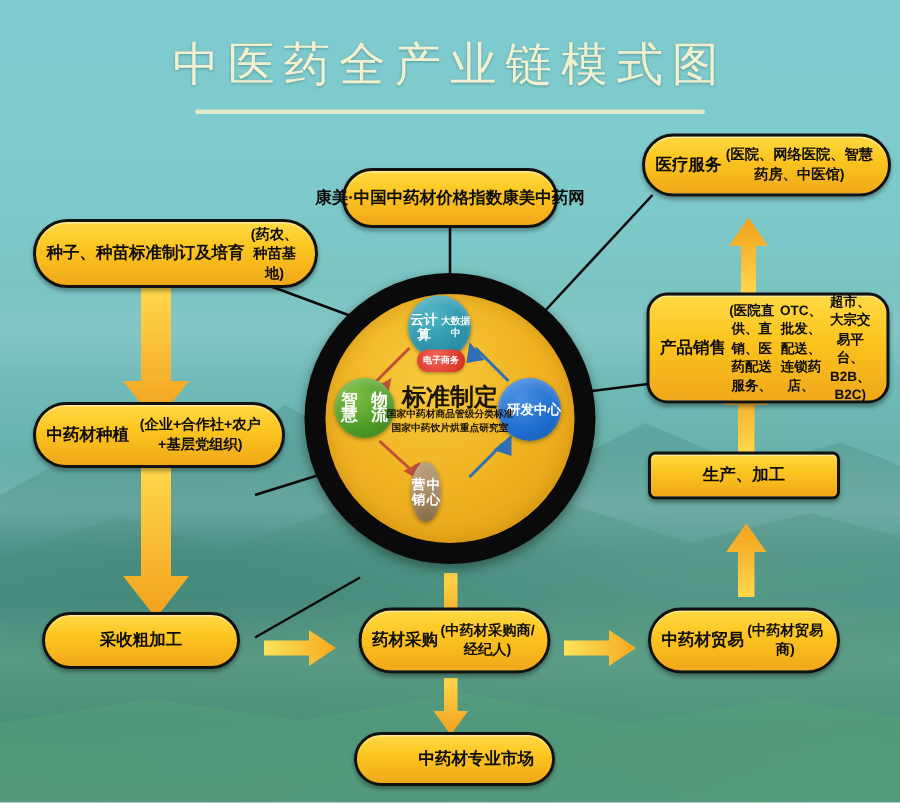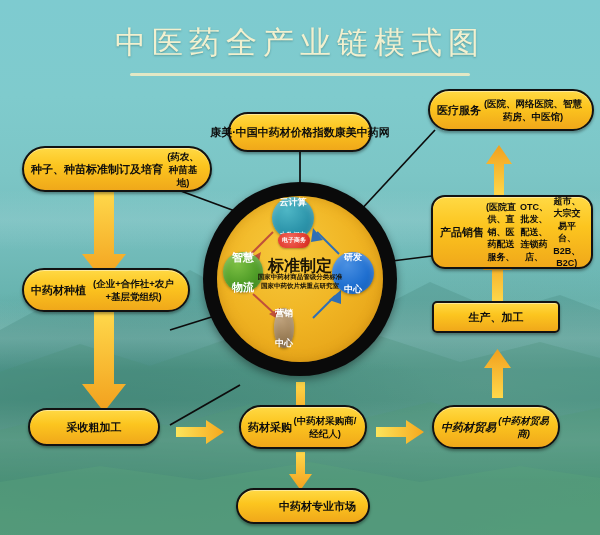--- a/index.html
+++ b/index.html
@@ -67,21 +67,21 @@
     background:#0a0a0a;
     box-shadow:0 3px 8px rgba(0,0,0,.4);
   }
   #hub-inner{
     position:absolute;left:14px;top:14px;width:166px;height:166px;border-radius:50%;
     background:radial-gradient(circle at 42% 34%, #f7c93c 0%, #f0b423 48%, #e09a12 100%);
     box-shadow:inset 0 0 12px rgba(160,100,0,.35);
   }
   .sat{
     position:absolute;border-radius:50%;
-    display:flex;flex-direction:column;align-items:center;justify-content:space-between;
+    display:flex;flex-direction:row;align-items:center;justify-content:flex-end;
     color:#fff;font-weight:bold;text-align:center;line-height:10px;
     box-shadow:0 1px 3px rgba(0,0,0,.35), inset 0 3px 6px rgba(255,255,255,.25);
   }
   #sat-cloud{left:55px;top:1px;width:42px;height:42px;
     background:radial-gradient(circle at 36% 30%,#4fb7c6 0%,#2d95ab 55%,#1f7e95 100%);font-size:9px;}
   #sat-cloud .s2{font-size:6.5px;line-height:8px;margin-top:1px;opacity:.95;}
   #sat-ecom{position:absolute;left:61px;top:37px;width:32px;height:15px;border-radius:8px;
     background:radial-gradient(circle at 40% 30%,#f2655a 0%,#e0392c 70%,#c32b21 100%);
     color:#fff;font-size:6px;font-weight:bold;display:flex;align-items:center;justify-content:center;
     box-shadow:0 1px 2px rgba(0,0,0,.3);z-index:3;}
@@ -271,21 +271,21 @@
 
   <div class="node" style="left:28px;top:408px;width:132px;height:38px;border-radius:19px;">
     <div class="n-title">采收粗加工</div>
   </div>
 
   <div class="node" style="left:239px;top:405px;width:128px;height:44px;border-radius:22px;">
     <div class="n-title">药材采购</div>
     <div class="n-sub">(中药材采购商/经纪人)</div>
   </div>
 
-  <div class="node" style="left:432px;top:405px;width:128px;height:44px;border-radius:22px;font-style:italic;">
+  <div class="node" style="left:432px;top:405px;width:128px;height:44px;border-radius:22px;">
     <div class="n-title">中药材贸易</div>
     <div class="n-sub">(中药材贸易商)</div>
   </div>
 
   <div class="node" style="left:236px;top:488px;width:134px;height:36px;border-radius:18px;padding-left:36px;">
     <div class="n-title">中药材专业市场</div>
   </div>
 
 </div>
 

